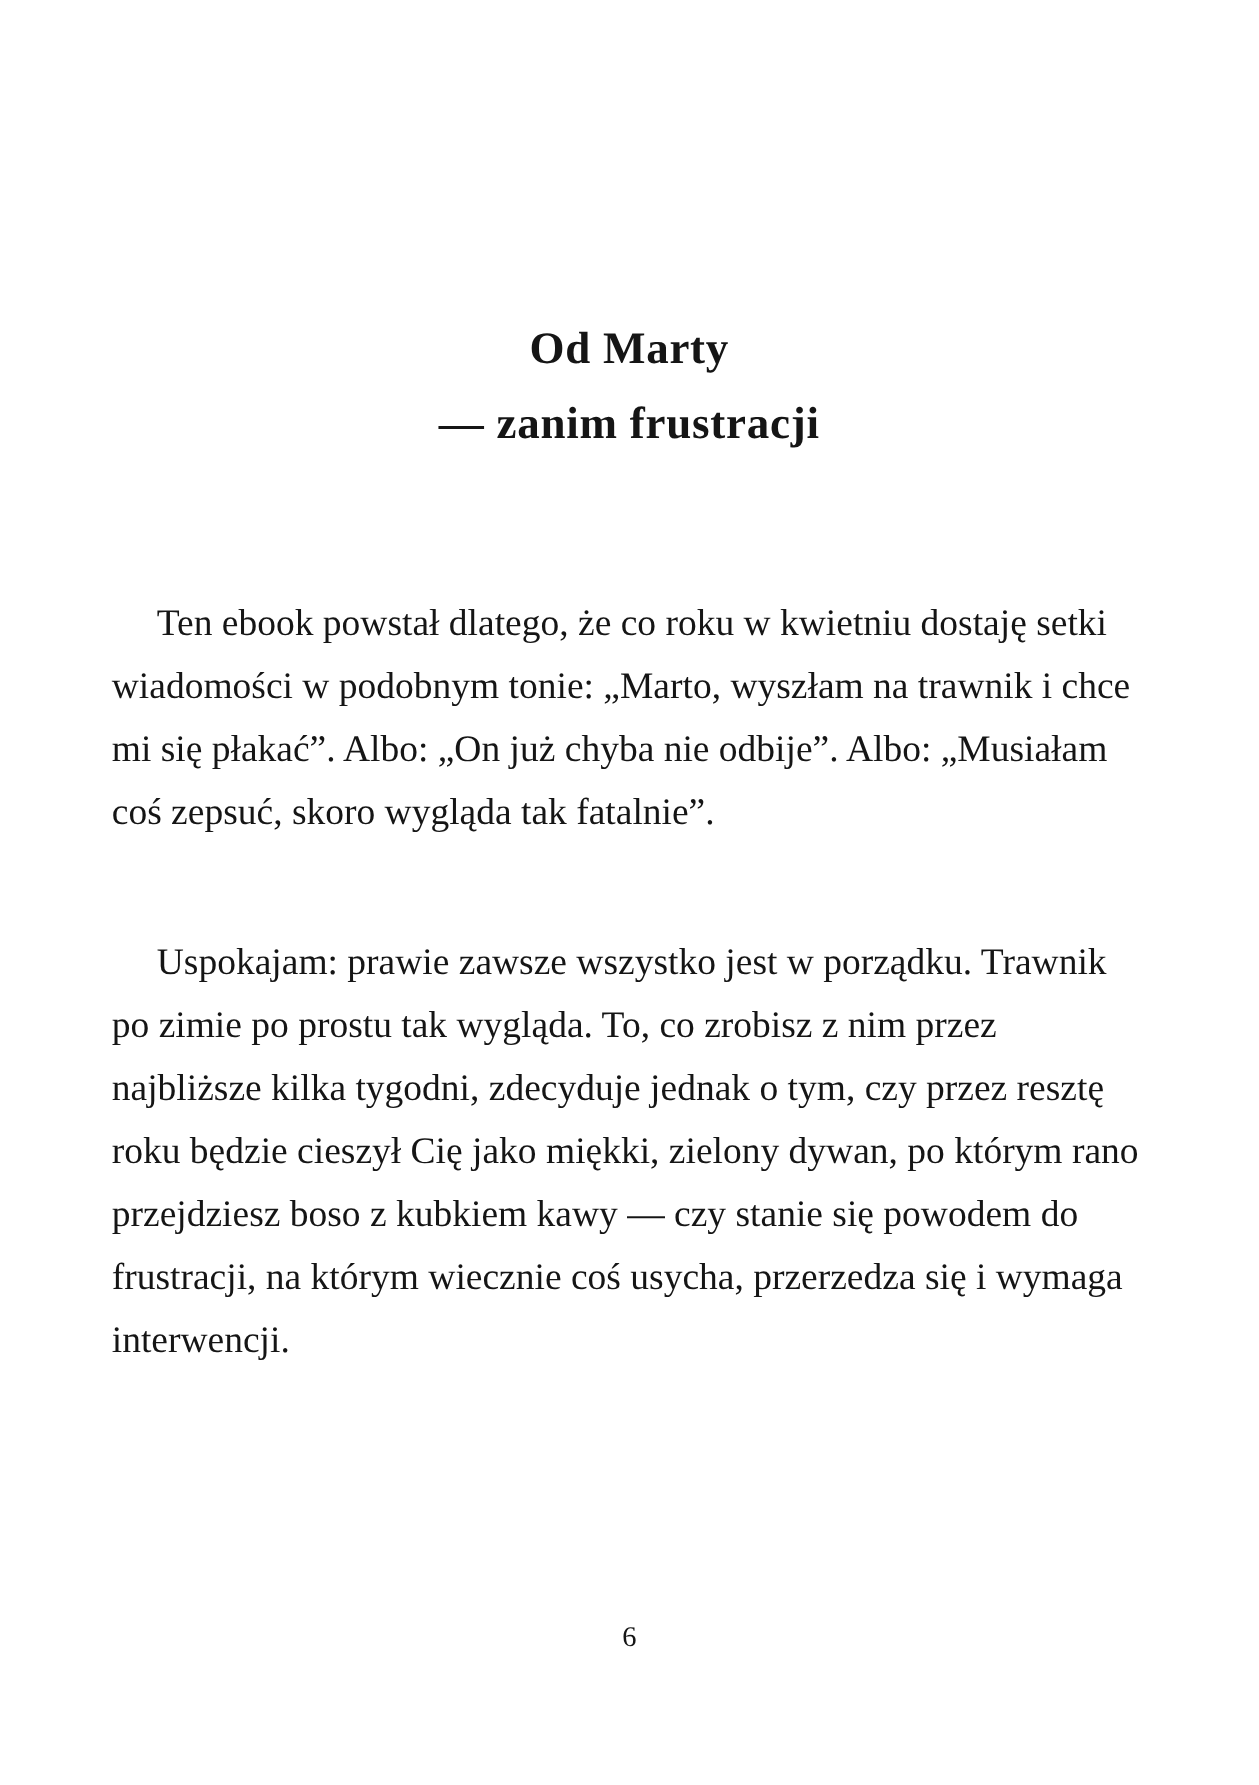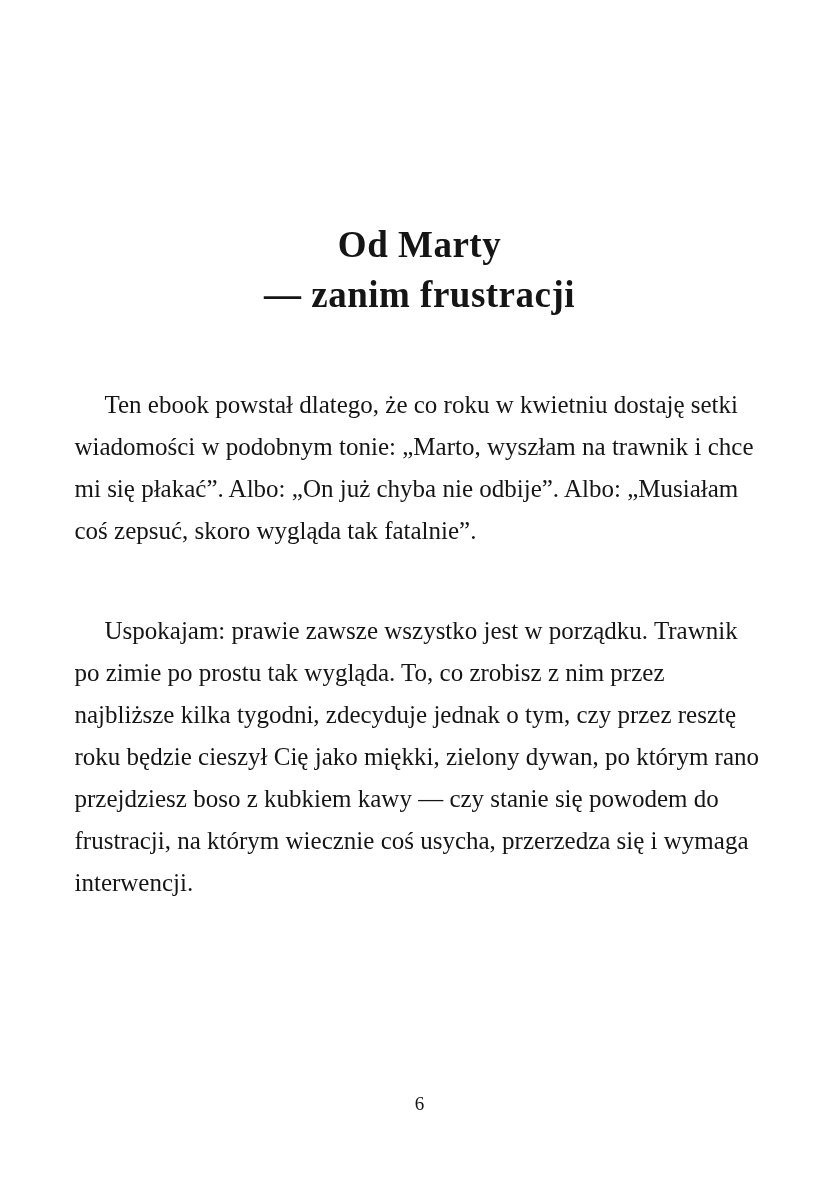--- a/index.html
+++ b/index.html
@@ -14,33 +14,33 @@
     font-family: "Liberation Serif", serif;
     overflow: hidden;
   }
   .page {
     position: relative;
     width: 839px;
     height: 1190px;
     background: #ffffff;
   }
   .chapter-title {
-    margin: 12px;
+    margin: 0;
     padding-top: 208px;
     text-align: center;
     font-family: "Liberation Serif", serif;
     font-weight: 700;
-    font-size: 37px;
+    font-size: 30px;
     line-height: 50px;
     color: #151515;
     letter-spacing: 0.5px;
   }
   .body-text {
     width: 690px;
-    margin: 64px auto 0 auto;
+    margin: 87px auto 0 auto;
   }
   .body-text p {
     margin: 0 0 58px 0;
     text-indent: 30px;
     font-size: 25px;
     line-height: 42px;
     color: #151515;
     text-align: left;
   }
   .page-number {

